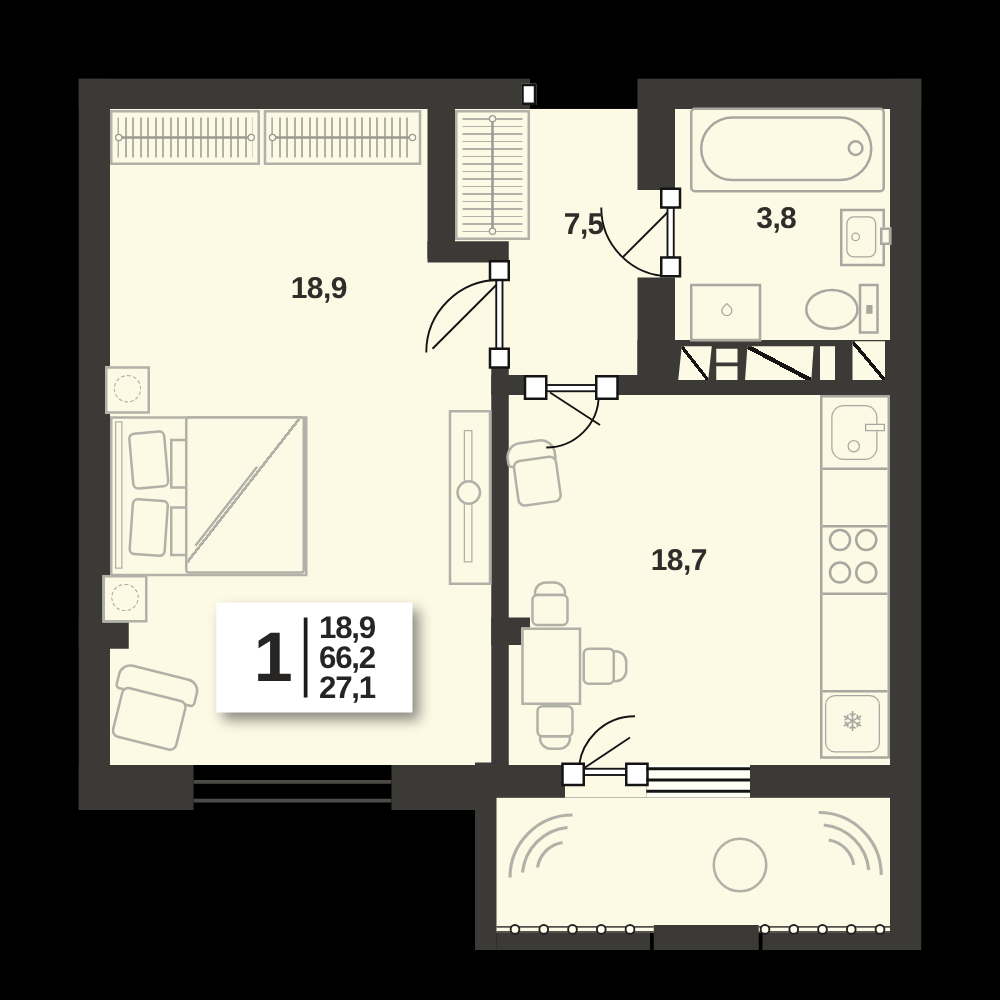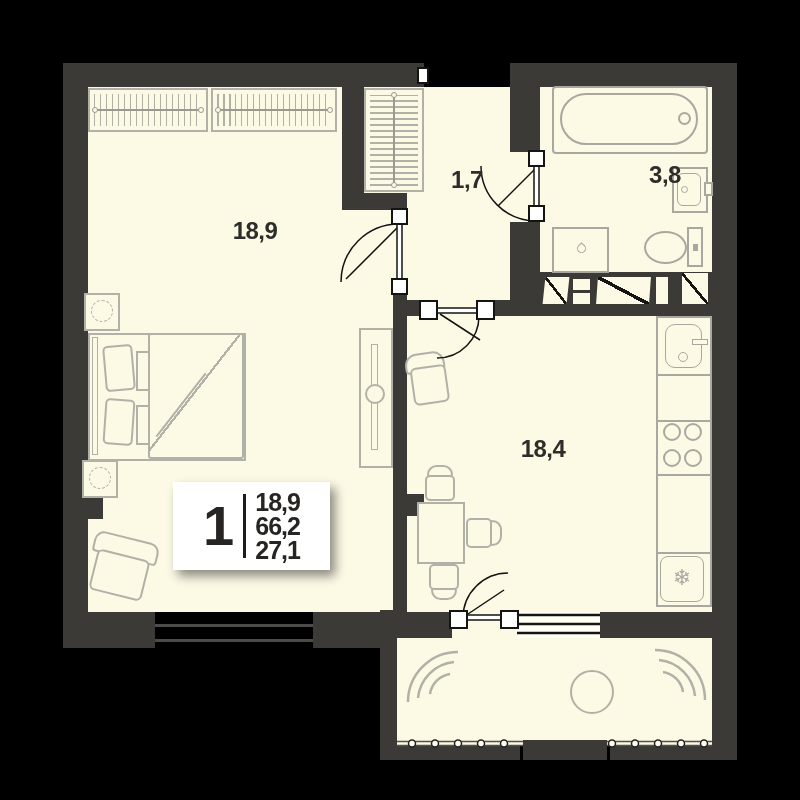--- a/index.html
+++ b/index.html
@@ -267,17 +267,17 @@
       <path d="M430 694 A24 24 0 0 1 450 674"></path>
     </g>
     <g stroke="#b2b1a8" stroke-width="2.5" fill="none">
       <path d="M655 650 A50 50 0 0 1 705 700"></path>
       <path d="M659 660 A40 40 0 0 1 695 696"></path>
       <path d="M663 672 A24 24 0 0 1 683 692"></path>
     </g>
   </svg>
 
   <div class="lbl" style="left:255px;top:231px;">18,9</div>
-  <div class="lbl" style="left:467px;top:180px;">1,7</div>
-  <div class="lbl" style="left:621px;top:175px;margin-left:44px;">3,8</div>
-  <div class="lbl" style="left:543px;top:449px;">18,4</div>
+  <div class="lbl" style="left:467px;top:180px;">7,5</div>
+  <div class="lbl" style="left:621px;top:175px;">3,8</div>
+  <div class="lbl" style="left:543px;top:449px;">18,7</div>
 
 </div>
 
 </body></html>

